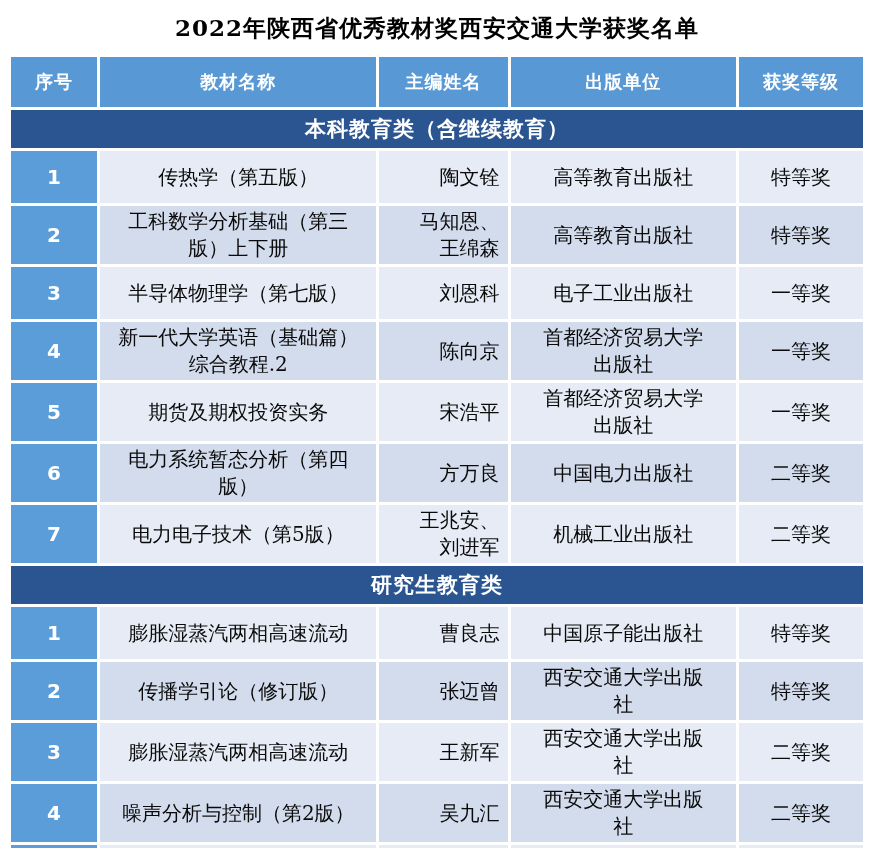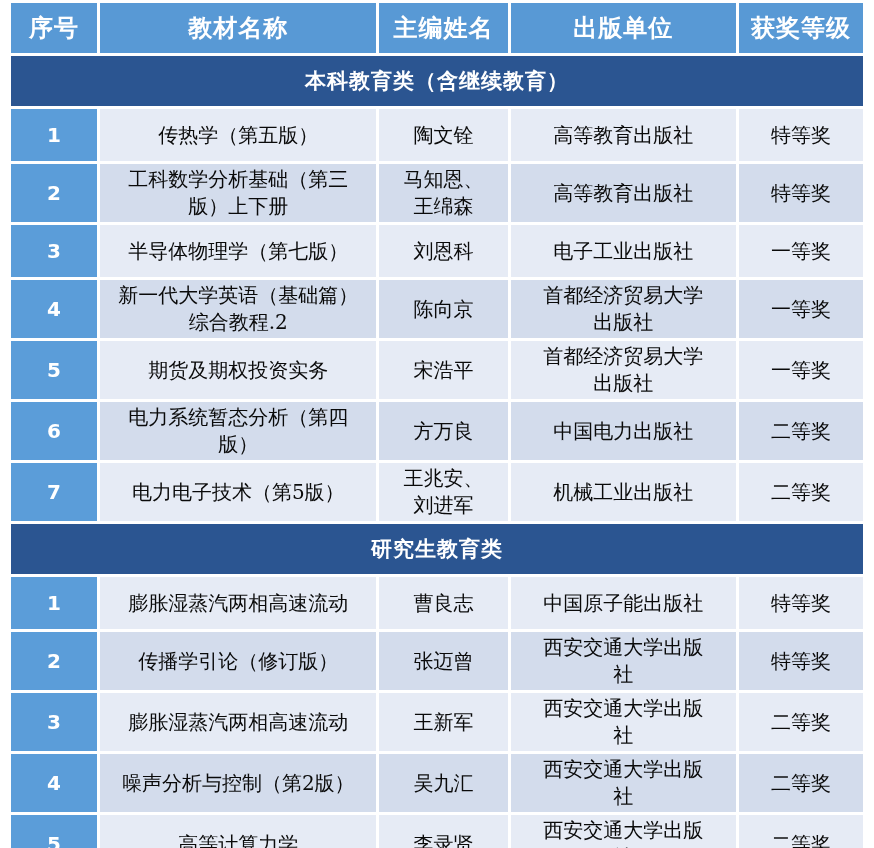--- a/index.html
+++ b/index.html
@@ -35,58 +35,59 @@
     width: 858px;
     table-layout: fixed;
     border-collapse: separate;
     border-spacing: 3px;
     background: var(--border-white, #ffffff);
   }
   th, td { text-align: center; vertical-align: middle; }
   thead th {
     background: var(--header-blue, #5899d5);
     color: #ffffff;
-    font-size: 24px;
+    font-size: 18px;
     font-weight: bold;
     height: 50px;
     letter-spacing: 1px;
   }
   td.section-cell {
     background: var(--section-navy, #2b5591);
     color: #ffffff;
     font-size: 21px;
     font-weight: bold;
-    height: 50px;
+    height: 38px;
     letter-spacing: 1px;
   }
   td.idx {
     background: var(--index-blue, #5b9dd9);
     color: #ffffff;
     font-weight: bold;
     font-size: 20px;
     height: 52px;
   }
   td.data {
     font-family: "DejaVu Serif", "Liberation Serif", serif;
     color: var(--text-dark, #0a0a0a);
     font-size: 20px;
     line-height: 27px;
     height: 52px;
   }
   tr.band-light td.data { background: var(--row-light, #e6ebf5); }
   tr.band-dark  td.data { background: var(--row-dark, #d3dcec); }
   td.c-name      { padding: 2px 18px; }
-  td.c-editor    { padding: 2px 8px; white-space: pre-line; }
+  td.c-editor    { padding: 2px 8px; white-space: pre-line; text-align: right; }
   td.c-publisher { padding: 2px 26px; }
   td.c-award     { padding: 2px 13px; }
 </style>
 </head>
 <body>
 
 <div class="page">
+  <div class="title">2022年陕西省优秀教材奖西安交通大学获奖名单</div>
 
   <table class="award-table">
     <colgroup>
       <col style="width:86px">
         <col style="width:276px">
         <col style="width:128px">
         <col style="width:225px">
         <col style="width:124px">
     </colgroup>
     <thead>

